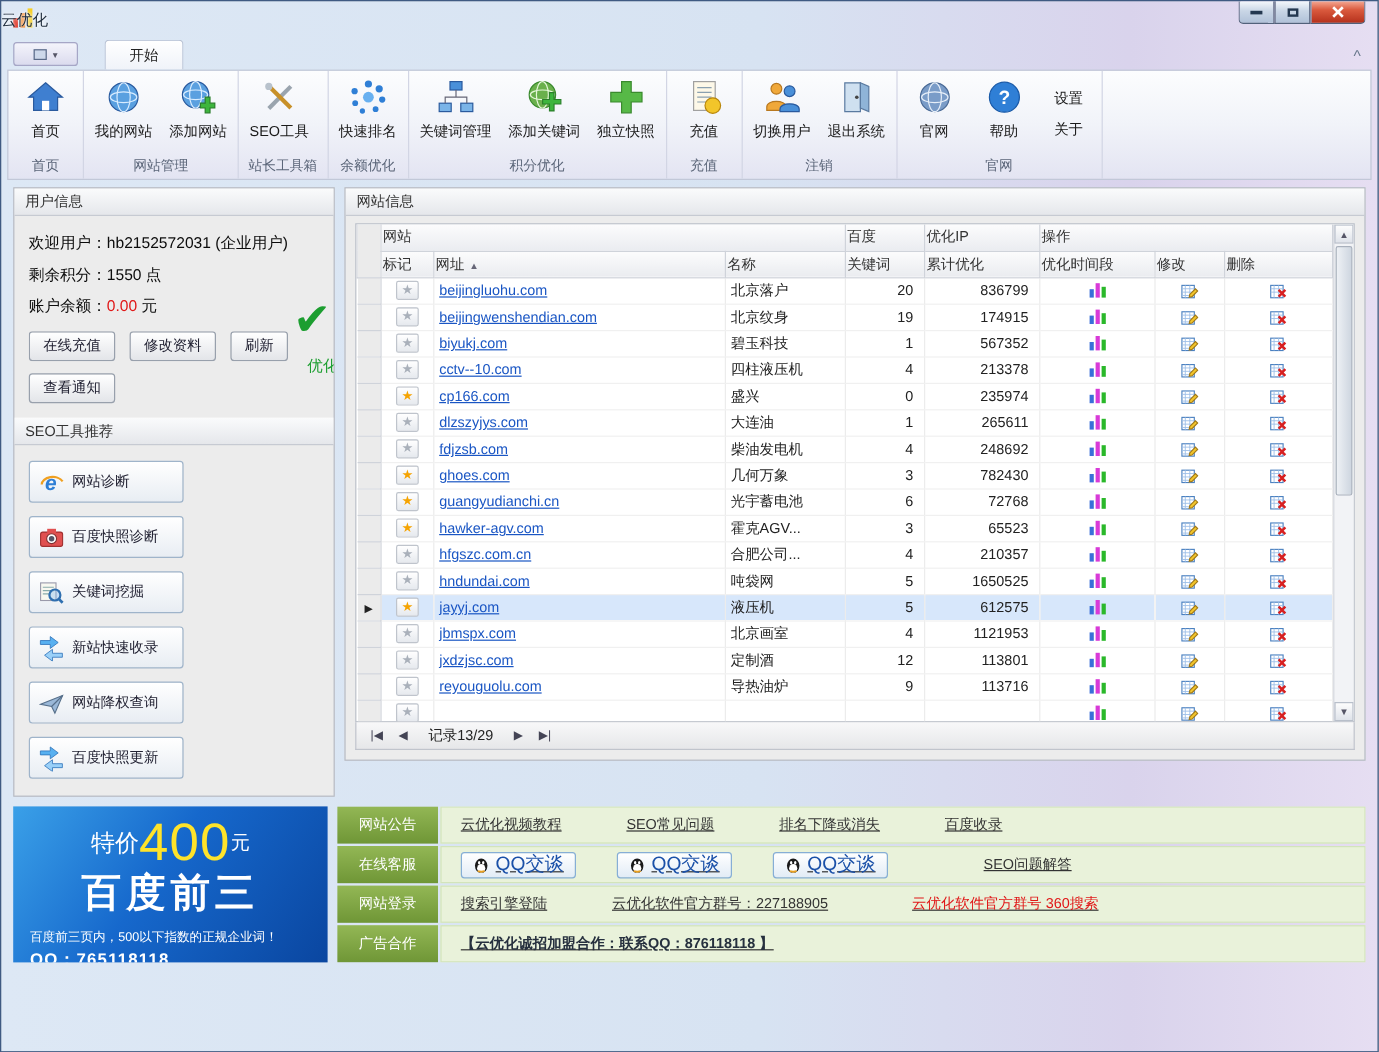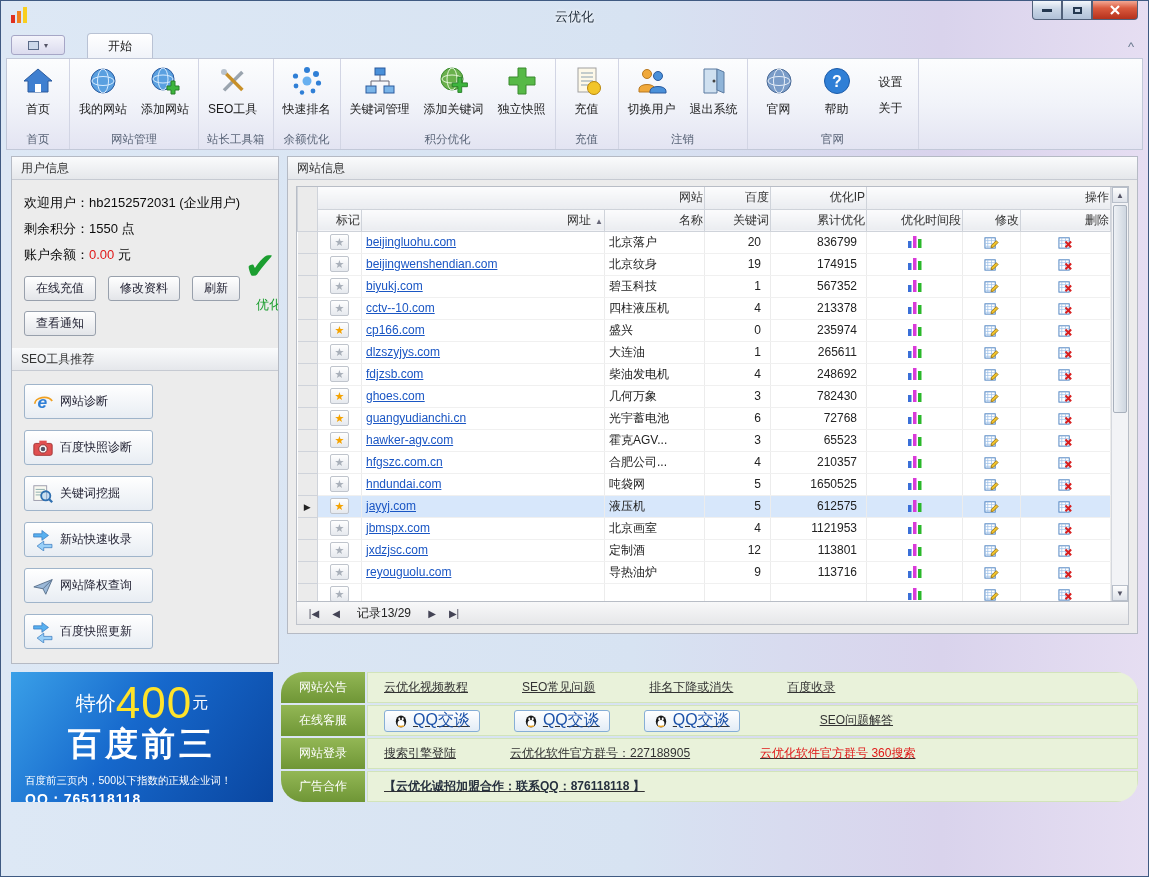--- a/index.html
+++ b/index.html
@@ -3,21 +3,21 @@
 <meta charset="utf-8">
 <style>
   *{box-sizing:border-box;}
   body{margin:0;background:#98a5b6;font-family:"Liberation Sans","DejaVu Sans",sans-serif;}
   .window{width:1149px;height:877px;position:relative;overflow:hidden;border:1px solid #3f5a82;
     background:linear-gradient(90deg,#dde8f5 0%,#d7e3f2 55%,#d9d3ec 82%,#e6def2 100%);}
   
   .titlebar{height:30px;position:relative;}
   .app-icon{position:absolute;left:9px;top:5px;width:18px;height:18px;}
   .app-icon svg{width:18px;height:18px;display:block;}
-  .title{position:absolute;left:0;right:0;top:7px;text-align:center;font-size:13px;color:#1c2a3a;
+  .title{position:absolute;left:0;right:0;top:7px;font-size:13px;color:#1c2a3a;
     text-shadow:0 0 4px #fff,0 0 2px #fff;}
   .win-controls{position:absolute;top:0;right:10px;display:flex;z-index:5;}
   .wbtn{width:30px;height:19px;border:1px solid #51617a;border-top:none;display:flex;align-items:center;justify-content:center;
     background:linear-gradient(180deg,#f4f8fc,#c9d6e6 45%,#b0c1d8);cursor:pointer;}
   .wbtn.min{border-radius:0 0 0 4px;}
   .wbtn.close{width:46px;background:linear-gradient(180deg,#f4a893,#da5a3e 40%,#b5311c);border-radius:0 0 4px 0;}
   .g-min{width:10px;height:3px;background:#243850;}
   .g-max{width:9px;height:7px;border:2px solid #243850;background:transparent;}
   .g-x{width:10px;height:10px;display:block;}
   
@@ -55,21 +55,21 @@
   .tools{display:flex;flex-wrap:wrap;gap:11px 8px;padding:13px 0 13px 12px;overflow:hidden;}
   .tool-btn{width:129px;height:35px;flex:0 0 auto;background:linear-gradient(#ffffff,#e8edf3);border:1px solid #9fb4ca;border-radius:3px;
     display:flex;align-items:center;gap:6px;padding:0 7px;font-size:12px;color:#223;white-space:nowrap;overflow:hidden;cursor:pointer;}
   .tool-btn .ti,.tool-btn .ti svg{width:22px;height:22px;display:block;flex:0 0 auto;}
   .rightcol{flex:1;height:478px;background:#ececec;border:1px solid #b5bac4;display:flex;flex-direction:column;overflow:hidden;}
   
   .grid-wrap{margin:6px 8px 0;border:1px solid #b8bdc6;background:#fff;flex:1;display:flex;overflow:hidden;}
   .grid-scroll{flex:1;overflow:hidden;}
   table.grid{width:100%;border-collapse:collapse;table-layout:fixed;}
   .grid th{height:22px;background:linear-gradient(#fcfcfd,#eaecf0);border:1px solid #cfd3da;border-top:none;
-    font-weight:normal;font-size:12px;color:#333;text-align:right;white-space:nowrap;overflow:hidden;cursor:pointer;}
+    font-weight:normal;font-size:12px;color:#333;text-align:left;white-space:nowrap;overflow:hidden;cursor:pointer;}
   .grid th.ind,.grid td.ind{background:#ebebeb;border-color:#cfd3da;cursor:default;}
   .grid td{height:22px;border-right:1px solid #ececec;border-bottom:1px solid #f0f0f0;padding:0 4px;
     font-size:12px;color:#222;white-space:nowrap;overflow:hidden;}
   .grid td.ind{border-right:1px solid #cfd3da;text-align:center;padding:0;}
   .rowptr{font-size:9px;color:#222;}
   .grid tr.selected td{background:#d7e7fb;}
   .grid tr.selected td.ind{background:#ebebeb;}
   a.url{color:#1a56c4;text-decoration:underline;cursor:pointer;}
   td.num{text-align:right;padding-right:9px;}
   td.cicon{text-align:center;}
@@ -93,21 +93,21 @@
   .bottom{display:flex;gap:8px;margin:8px 10px 0;height:130px;}
   .ad{width:262px;flex:0 0 auto;background:linear-gradient(125deg,#3aa0e8 0%,#1668cc 45%,#0a46a0 100%);color:#fff;
     overflow:hidden;padding-top:6px;cursor:pointer;}
   .ad1{text-align:center;}
   .ad1 .p1{font-size:20px;vertical-align:middle;}
   .ad1 .price{font-size:44px;font-weight:normal;color:#ffe32a;vertical-align:middle;letter-spacing:1px;margin-top:48px;}
   .ad1 .p2{font-size:16px;vertical-align:middle;}
   .ad2{text-align:center;font-size:33px;font-weight:bold;letter-spacing:4px;margin-top:-6px;}
   .ad3{font-size:10.5px;margin:7px 0 0 14px;}
   .ad4{font-size:14px;font-weight:bold;margin:3px 0 0 14px;letter-spacing:1px;}
-  .binfo{flex:1;display:flex;flex-direction:column;gap:2px;overflow:hidden;border-radius:22px;}
+  .binfo{flex:1;display:flex;flex-direction:column;gap:2px;overflow:hidden;}
   .brow{flex:1;display:flex;}
   .blabel{width:84px;flex:0 0 auto;background:linear-gradient(180deg,#93b755,#6f9636);color:#fff;display:flex;
     align-items:center;justify-content:center;font-size:12px;}
   .bcontent{flex:1;margin-left:2px;background:#e9f2da;border:1px solid #d2e4ba;display:flex;align-items:center;
     padding:0 16px;font-size:12px;color:#333;overflow:hidden;white-space:nowrap;text-decoration:underline;}
   .blink{margin-right:54px;cursor:pointer;}
   .qqbtn{display:inline-flex;align-items:center;gap:5px;height:22px;padding:0 9px;margin-right:34px;
     background:linear-gradient(#ffffff,#e2ecf6);border:1px solid #86aed6;border-radius:3px;color:#1a50a8;font-size:16px;cursor:pointer;}
   .qqbtn svg{width:14px;height:14px;display:block;}
   .faq{margin-left:46px;cursor:pointer;}

